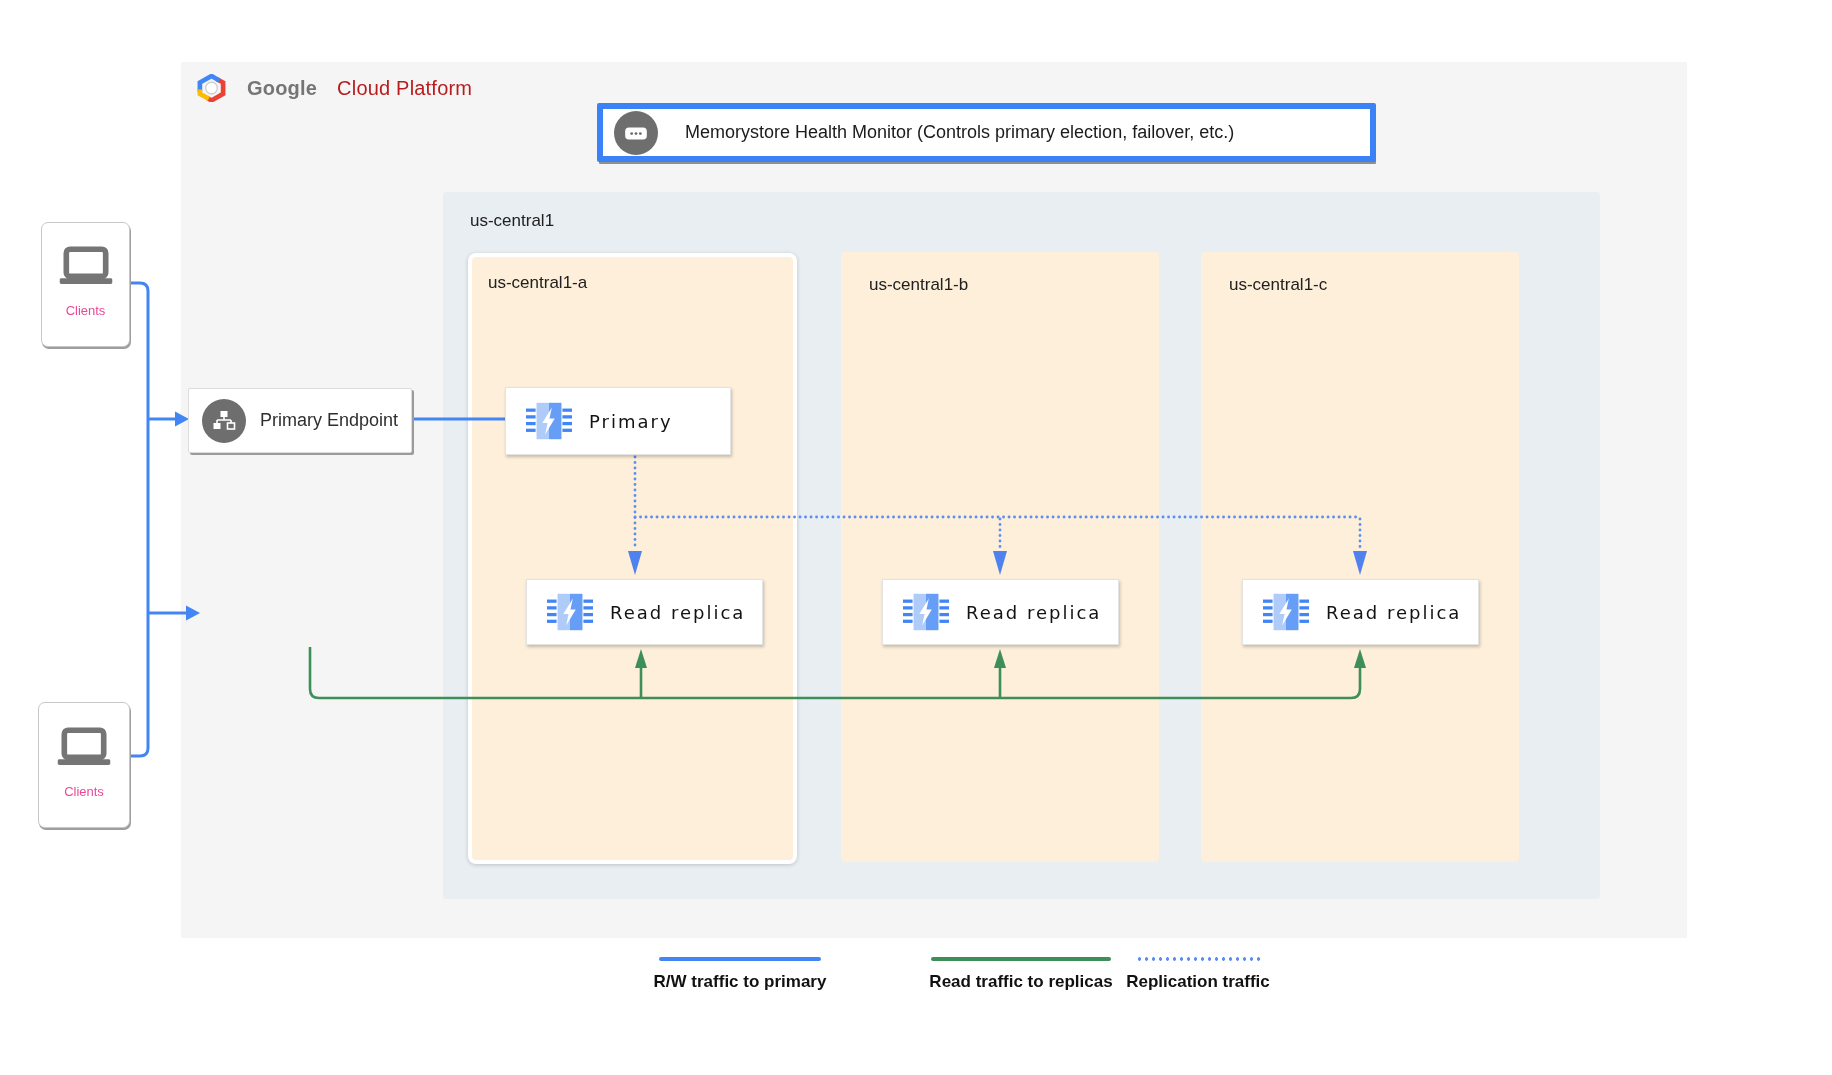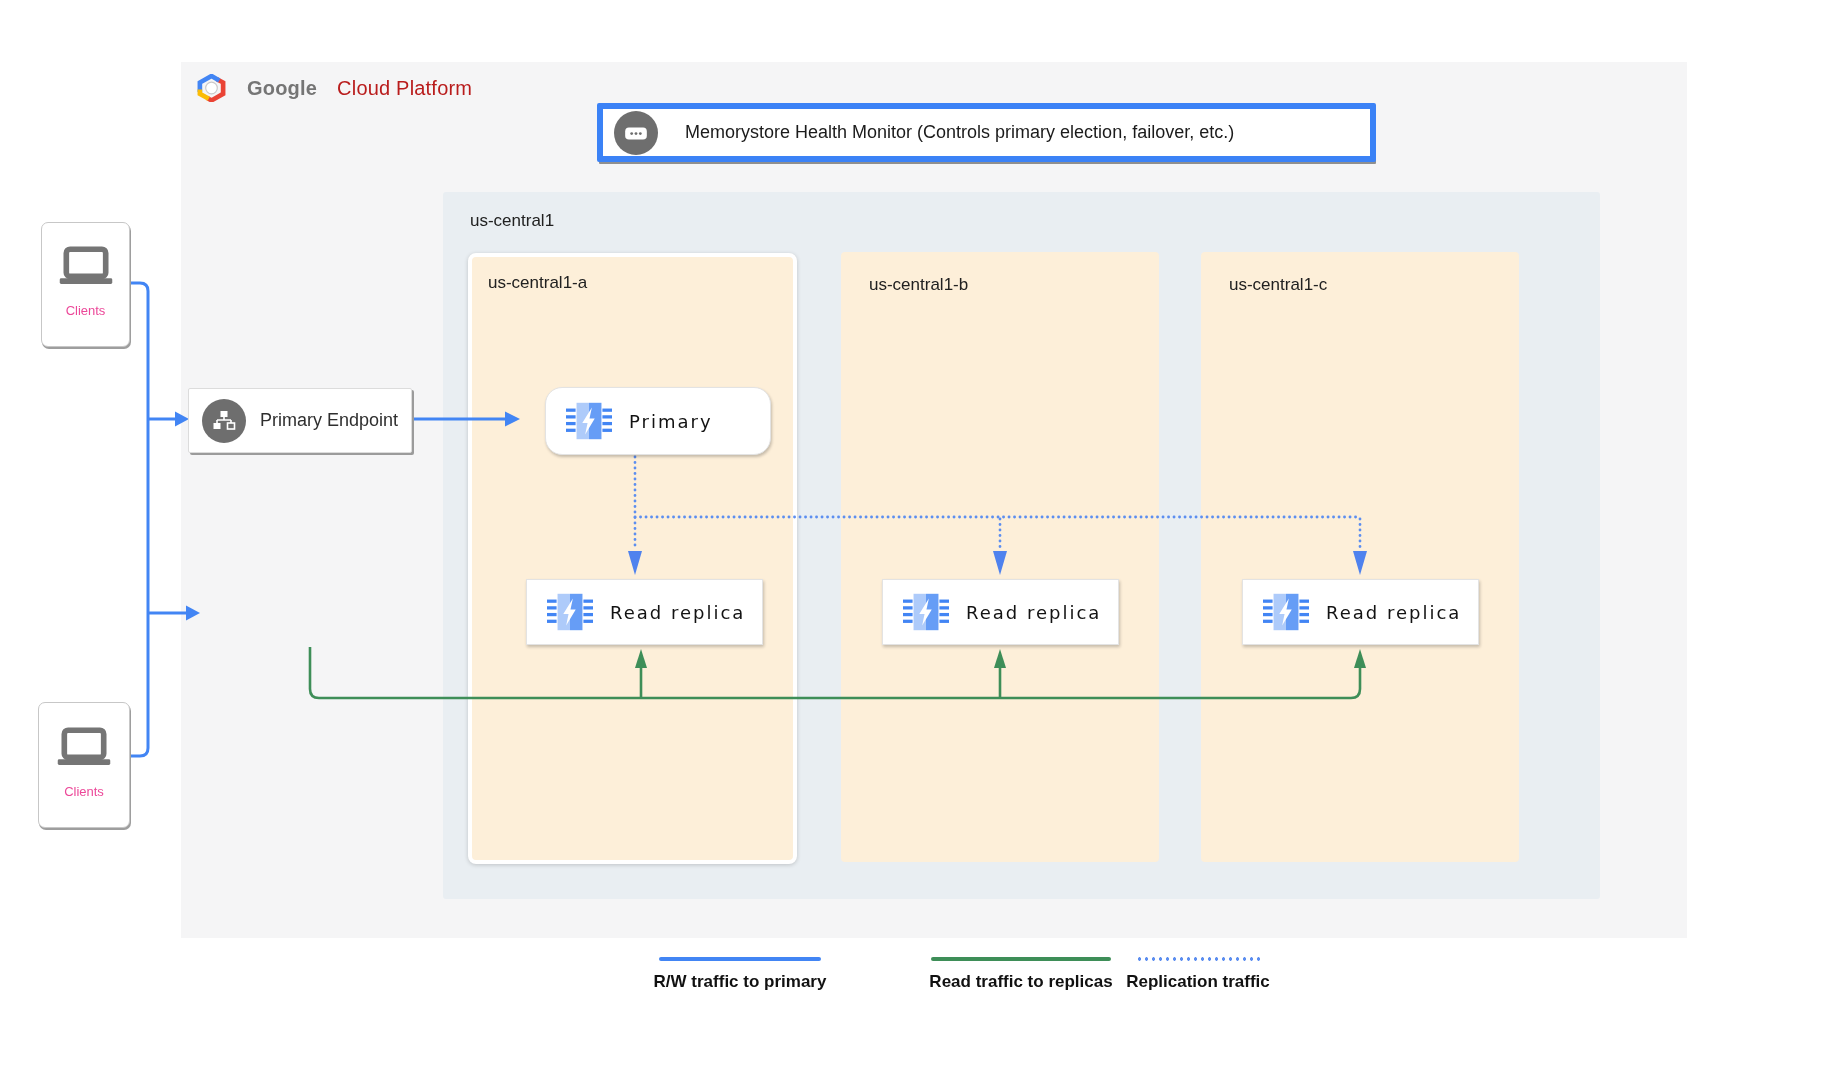--- a/index.html
+++ b/index.html
@@ -34,21 +34,21 @@
             display:flex;align-items:center;gap:14px;padding-left:13px;box-sizing:border-box;z-index:3;}
   .pe{left:188px;top:388px;width:224px;height:65px;}
   .re{left:199px;top:581px;width:220px;height:65px;}
   .endpoint-label{font-size:18px;color:#2f2f2f;}
 
   .circle-icon{width:44px;height:44px;border-radius:50%;background:#6e6e6e;flex:0 0 auto;
                display:flex;align-items:center;justify-content:center;}
 
   .node{background:#fff;border:1px solid #e3e3e3;box-shadow:1px 2px 3px rgba(0,0,0,.22);
         display:flex;align-items:center;gap:17px;padding-left:20px;box-sizing:border-box;z-index:3;}
-  .node-primary{left:545px;top:387px;width:226px;height:68px;border-radius:17px;}
+  .node-primary{left:505px;top:387px;width:226px;height:68px;}
   .node-ra{left:526px;top:579px;width:237px;height:66px;}
   .node-rb{left:882px;top:579px;width:237px;height:66px;}
   .node-rc{left:1242px;top:579px;width:237px;height:66px;}
   .node-label{font-family:"DejaVu Sans",sans-serif;font-size:18px;letter-spacing:2px;color:#131313;}
 
   
   .clients{background:#fff;border:1px solid #c7c7c7;border-radius:7px;box-shadow:1px 2px 0 0 #9e9e9e;
            display:flex;flex-direction:column;align-items:center;box-sizing:border-box;z-index:3;}
   .clients-top{left:41px;top:222px;width:89px;height:125px;padding-top:22px;}
   .clients-bottom{left:38px;top:702px;width:92px;height:126px;padding-top:23px;}

